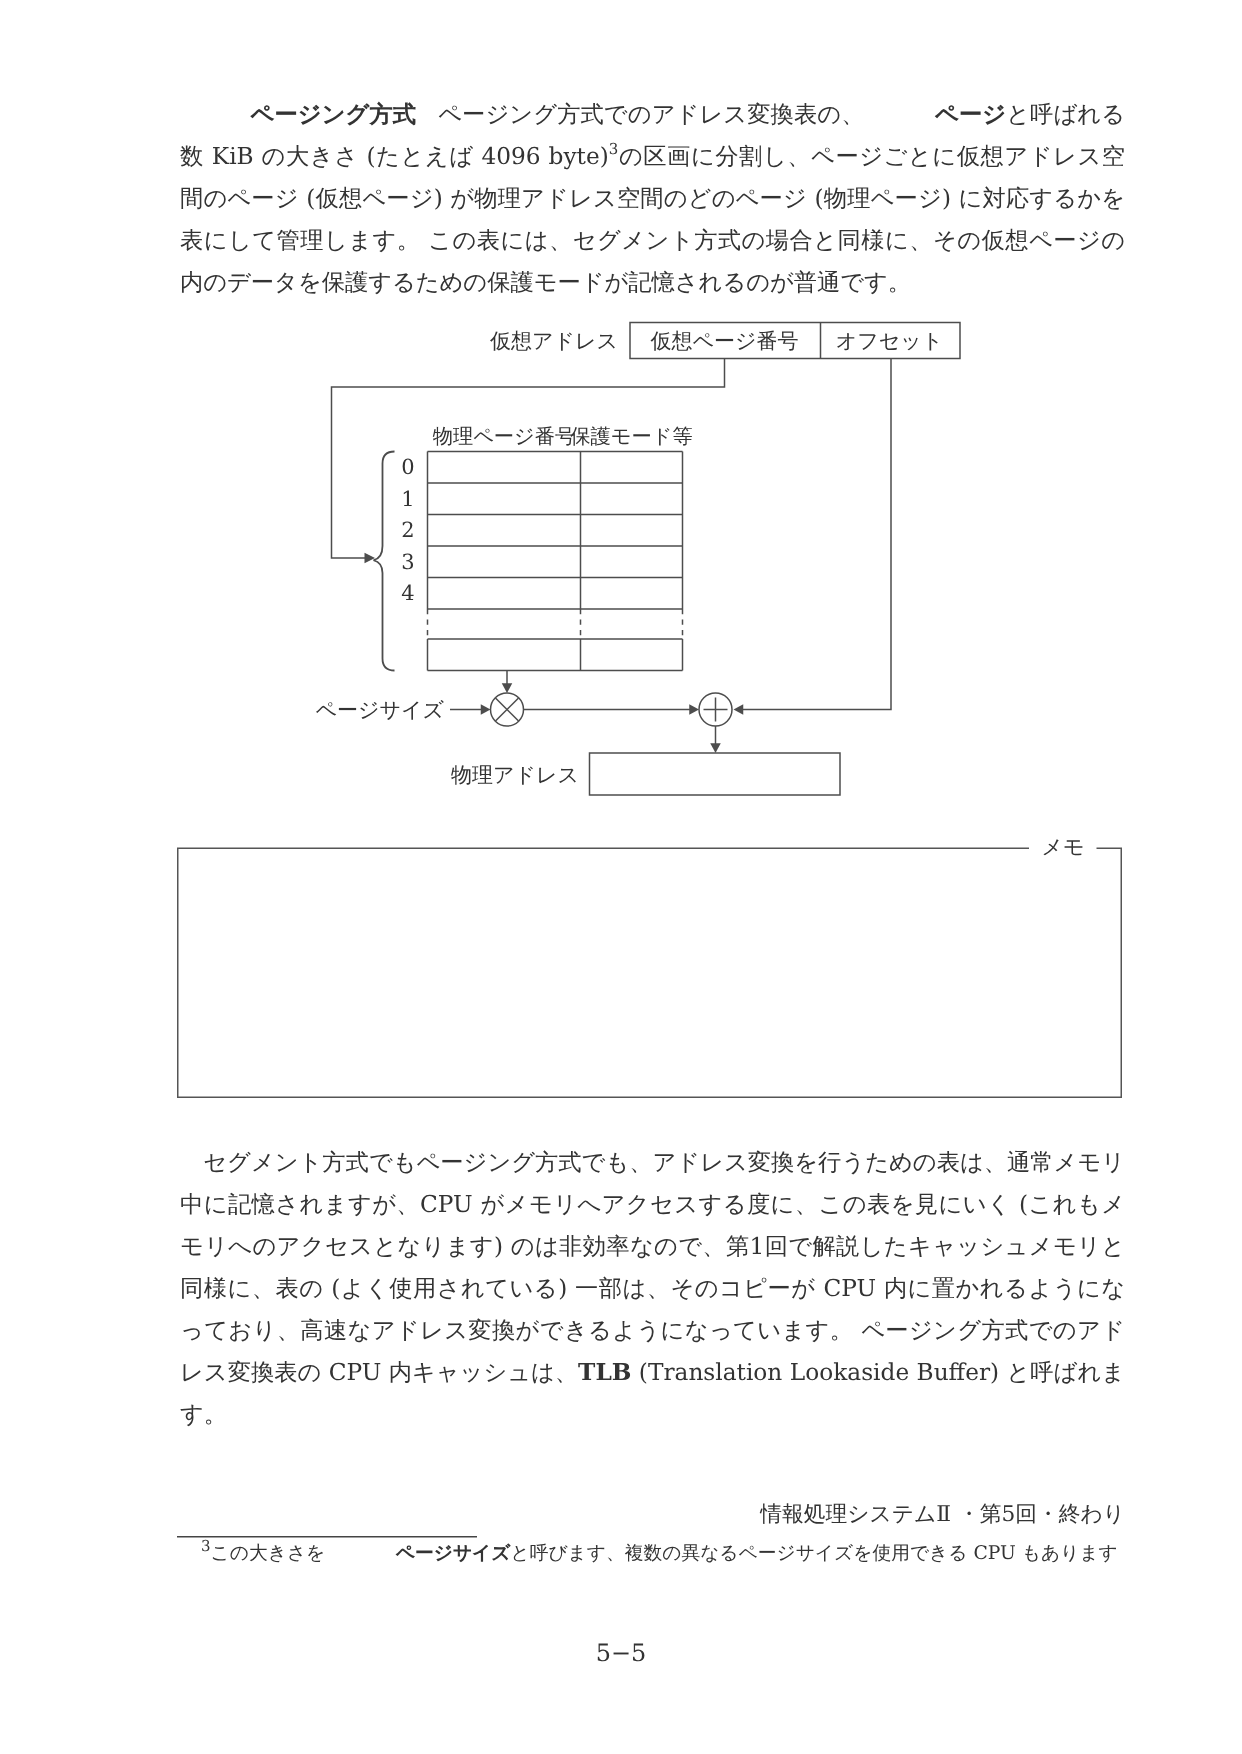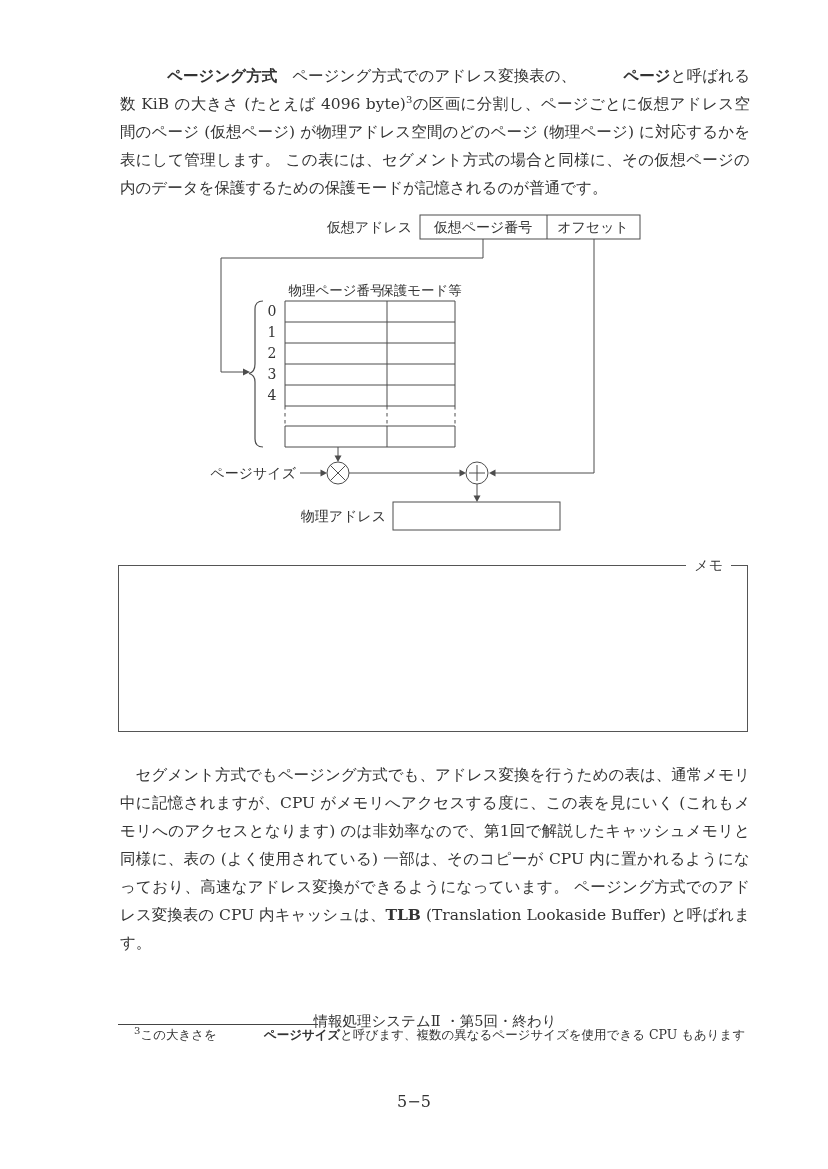--- a/index.html
+++ b/index.html
@@ -41,21 +41,21 @@
     border:1px solid #555;
   }
   .memo-legend {
     position:absolute; top:-10px; right:16px;
     background:#fff; padding:0 8px;
     font-size:14px; color:#333; line-height:19px;
   }
 
   .footer-line {
     left:120px; top:1000px; width:630px;
-    font-size:14.5px; text-align:center;margin-top:12px;
+    font-size:14.5px; text-align:right;
   }
   .footnote-rule {
     left:118px; top:1024px; width:200px; height:0;
     border-top:1px solid #444;
   }
   .footnote {
     left:120px; top:1025px; width:628px;
     font-size:12.5px; line-height:20px; padding-left:14px;
   }
   .page-number {

